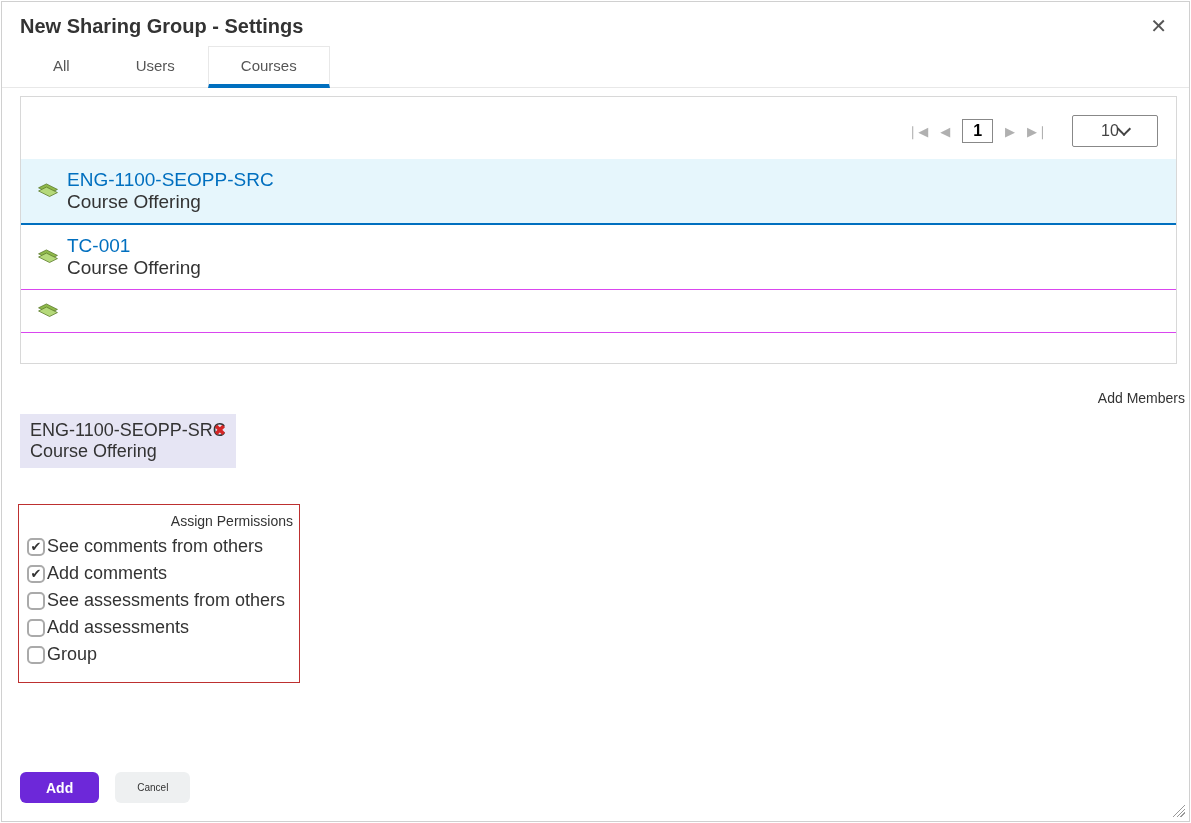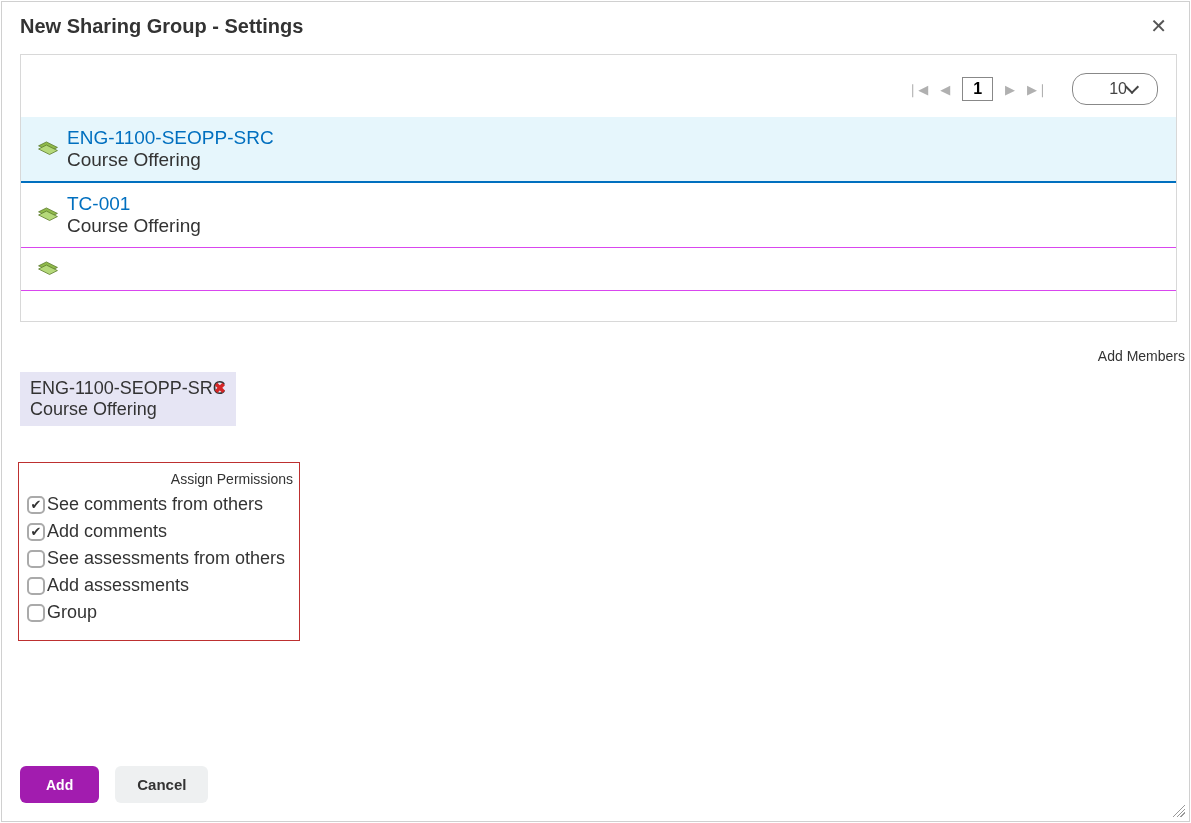--- a/index.html
+++ b/index.html
@@ -87,23 +87,23 @@
     .pager-page {
       border: 1px solid #888;
       padding: 2px 10px;
       font-size: 16px;
       font-weight: 600;
       margin: 0 4px;
     }
     .pager-size {
       display: flex;
       align-items: center;
-      justify-content: flex-end;
+      justify-content: center;
       border: 1px solid #888;
-      border-radius: 14px;
+      border-radius: 2px;
       padding: 6px 20px;
       width: 86px;
       margin-left: 16px;
       font-size: 16px;
       color: #444;
       cursor: pointer;
     }
     .chev-down {
       display: inline-block;
       width: 10px; height: 10px;
@@ -190,57 +190,62 @@
       color: #333;
     }
     .perm-label { font-size: 18px; color: #333; }
     .footer {
       position: absolute;
       left: 18px; bottom: 18px;
       display: flex;
       gap: 16px;
     }
     .btn-primary {
-      background: #a21caf;
+      background: #6d28d9;
       color: #fff;
       font-weight: 700;
       border: none;
       border-radius: 6px;
       padding: 1px 26px;
       font-size: 14px;
       cursor: pointer;
     }
     .btn-secondary {
       background: #eef0f1;
       color: #333;
-      font-weight: 700;
+      font-weight: 400;
       border: none;
       border-radius: 6px;
       padding: 10px 22px;
-      font-size: 15px;
+      font-size: 10px;
       cursor: pointer;
     }
     .resize-grip {
       position: absolute;
       right: 4px; bottom: 4px;
       width: 16px; height: 16px;
       background:
         linear-gradient(135deg, transparent 60%, #999 60%, #999 65%, transparent 65%, transparent 72%, #999 72%, #999 77%, transparent 77%, transparent 84%, #999 84%, #999 89%, transparent 89%);
       cursor: nwse-resize;
     }
   </style>
 </head>
 <body>
 
 <div class="dialog">
   <div class="dialog-header">
     <div class="dialog-title">New Sharing Group - Settings</div>
     <div class="close-x">✕</div>
   </div>
 
+  <div class="tabs">
+    <div class="tab">All</div>
+    <div class="tab">Users</div>
+    <div class="tab active">Courses</div>
+  </div>
 
   <div class="content-scroll">
 
     <div class="courses-panel">
       <div class="pager">
         <span class="pager-nav">❘◀</span>
         <span class="pager-nav">◀</span>
         <span class="pager-page">1</span>
         <span class="pager-nav">▶</span>
         <span class="pager-nav">▶❘</span>

